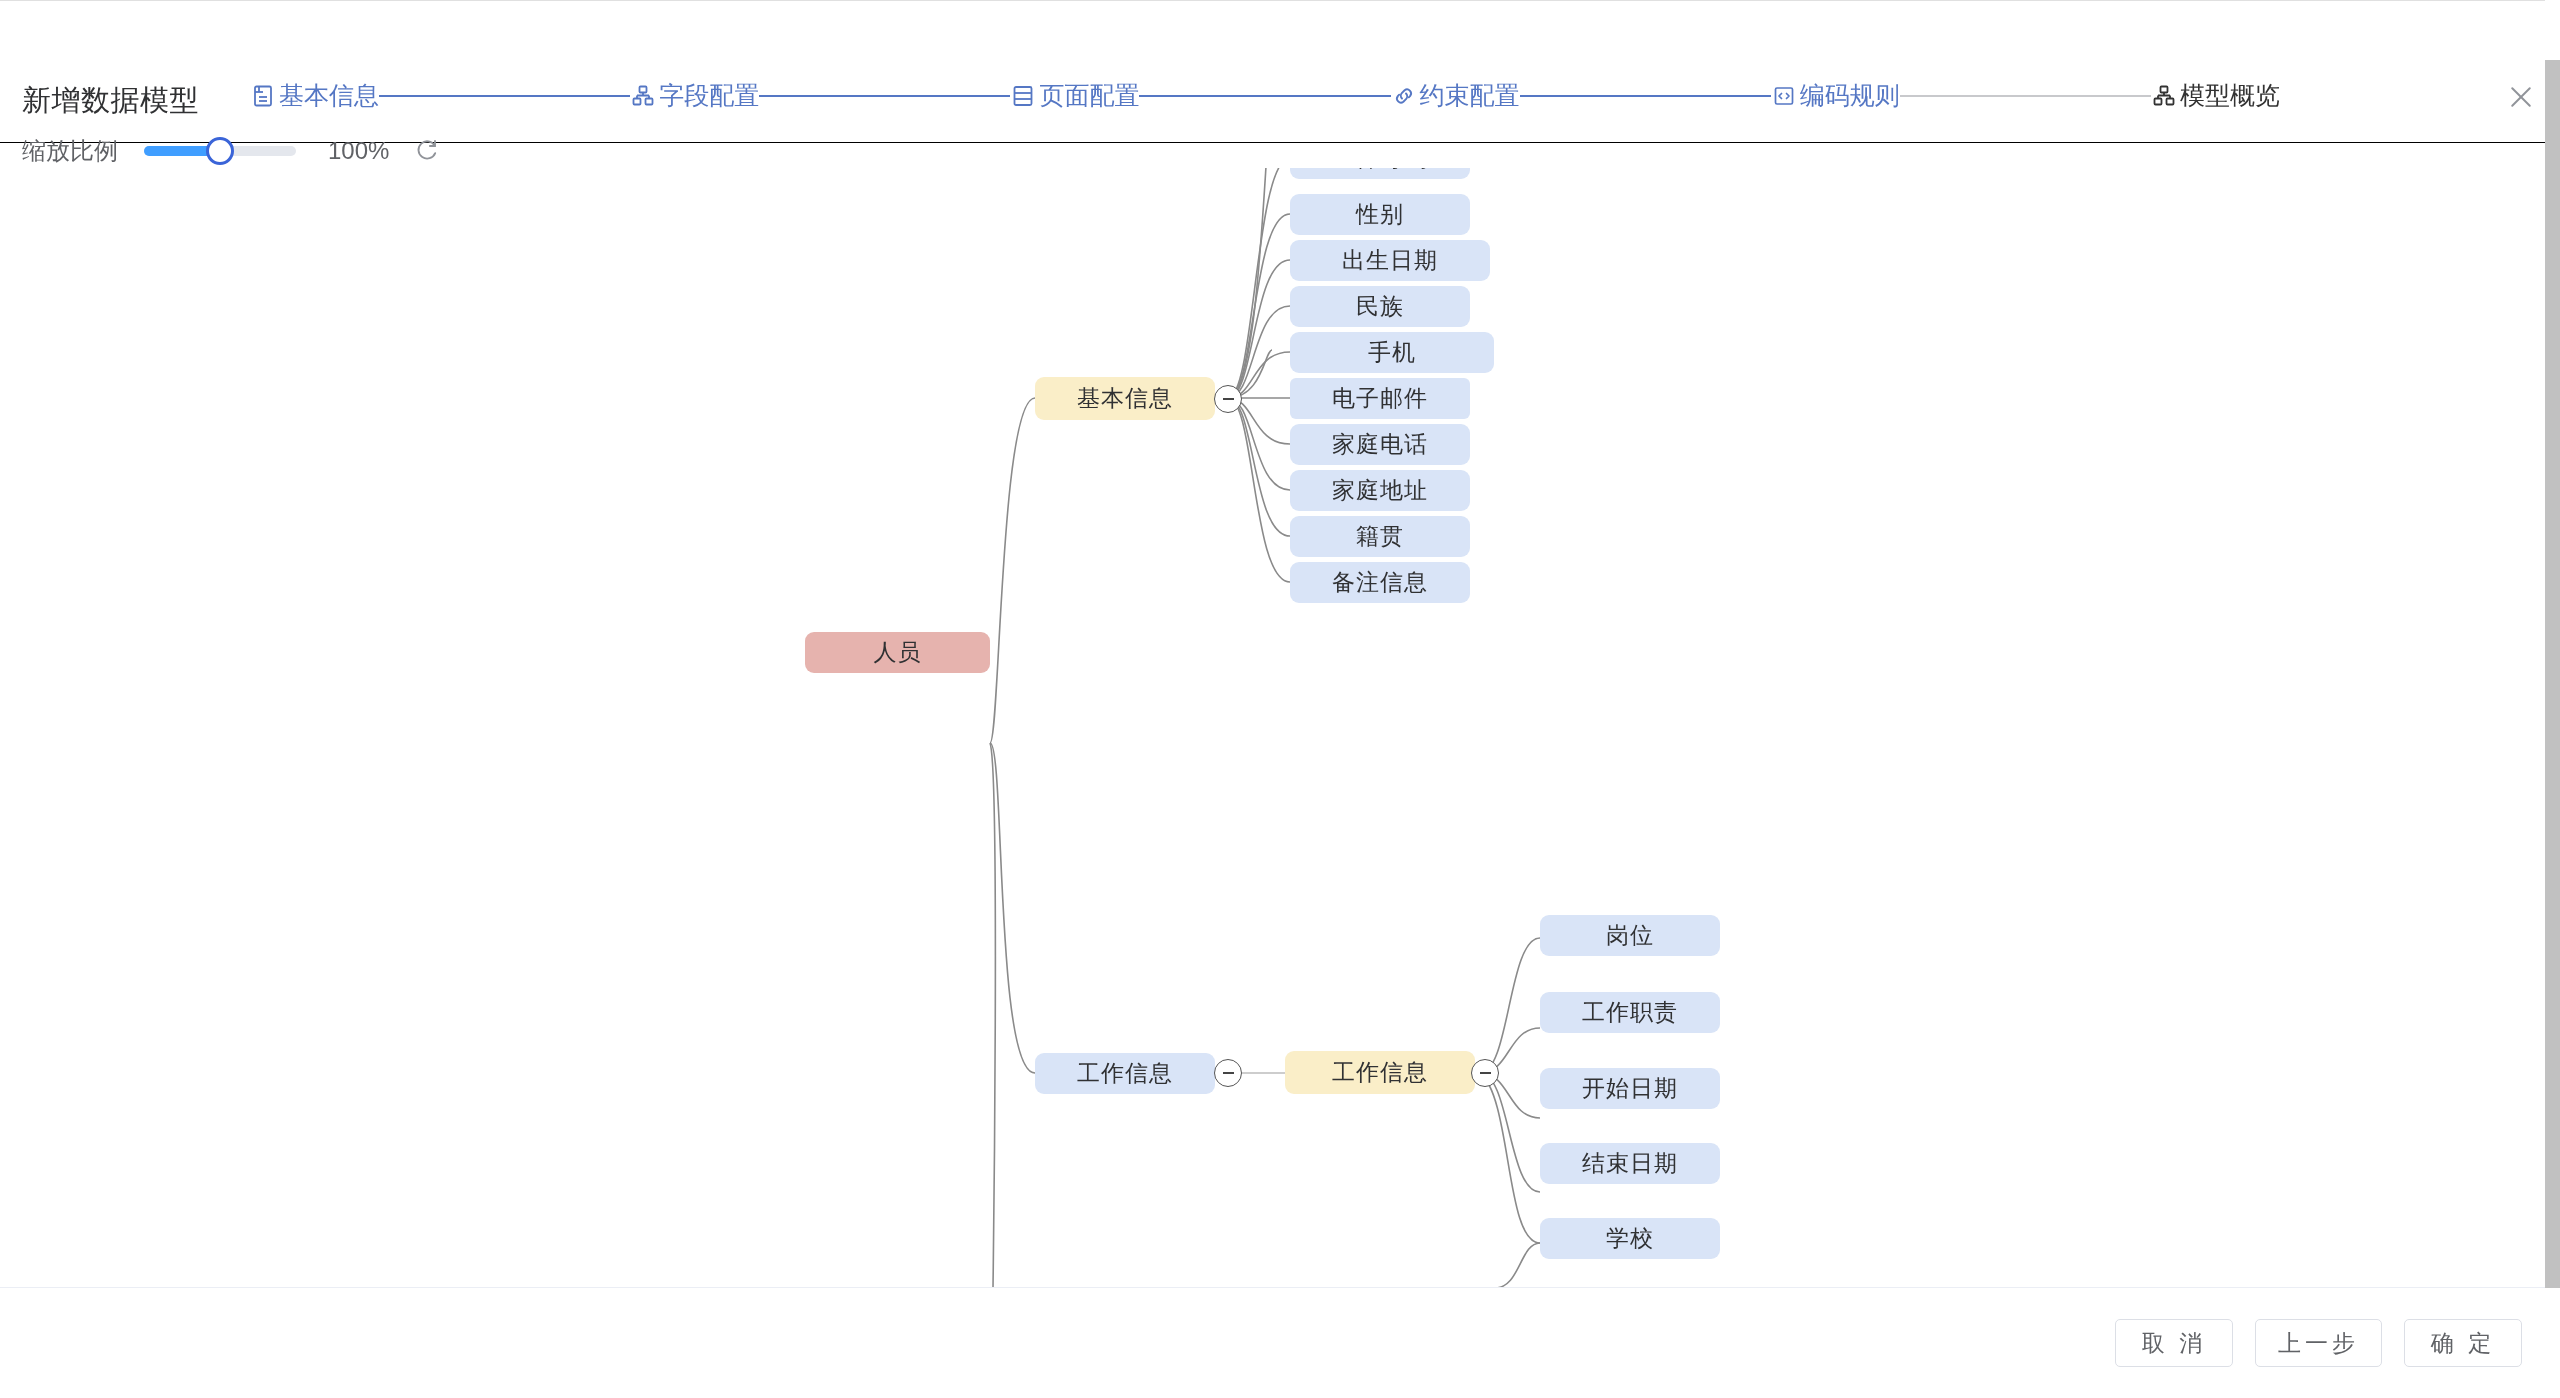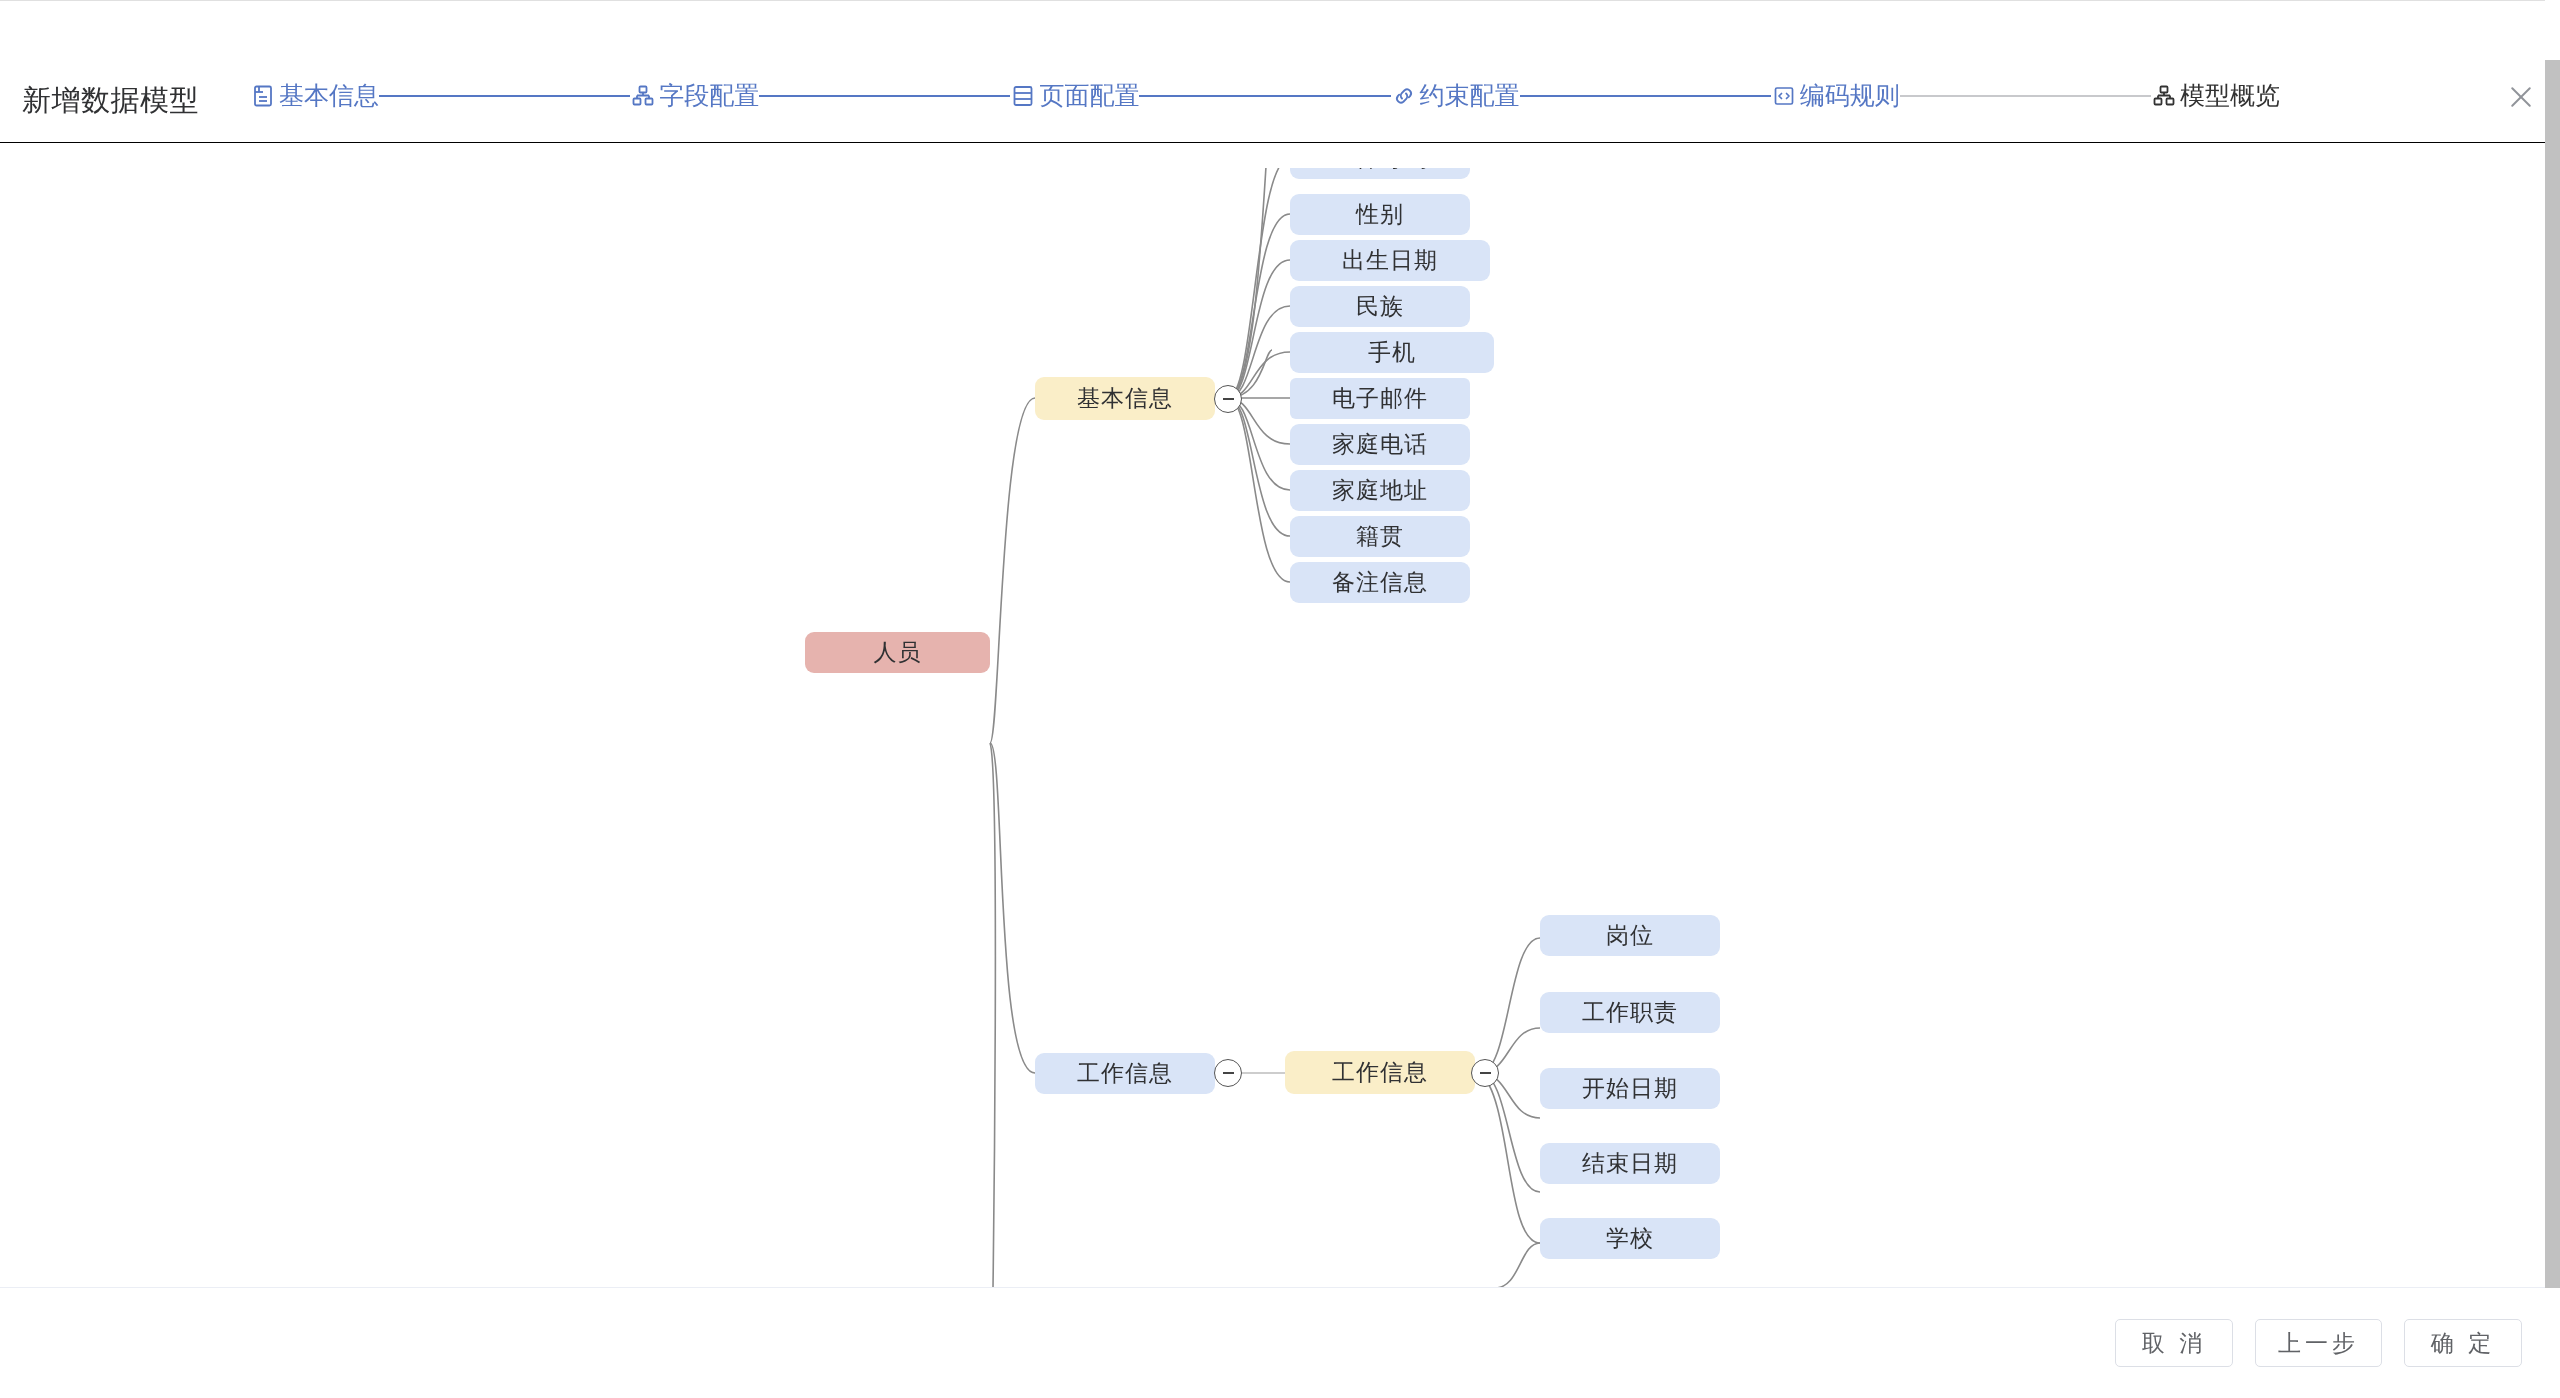--- a/index.html
+++ b/index.html
@@ -357,20 +357,37 @@
     </div>
 
     <div class="close-btn">
       <svg width="30" height="30" viewBox="0 0 24 24" fill="none" stroke="#909399" stroke-width="1.6" stroke-linecap="round">
         <line x1="5" y1="5" x2="19" y2="19"></line>
         <line x1="19" y1="5" x2="5" y2="19"></line>
       </svg>
     </div>
   </div>
 
+  <div class="zoom-bar">
+    <span class="zoom-label">缩放比例</span>
+
+    <div class="slider">
+      <div class="slider-fill"></div>
+      <div class="slider-thumb"></div>
+    </div>
+
+    <span class="zoom-value">100%</span>
+
+    <div class="zoom-reset">
+      <svg width="26" height="26" viewBox="0 0 24 24" fill="none" stroke="#909399" stroke-width="1.7" stroke-linecap="round">
+        <path d="M20 7 A8 8 0 1 0 20.5 14"></path>
+        <polyline points="20.3,2.6 20.3,7.4 15.6,7.4"></polyline>
+      </svg>
+    </div>
+  </div>
 
   <div class="canvas">
 
     <svg class="links" viewBox="0 0 2545 1120" preserveAspectRatio="none">
       <g fill="none" stroke="#8a8a8a" stroke-width="1.6">
 
         <path d="M990 575 C 1000 575, 1000 230, 1035 230"></path>
 
         <path d="M990 575 C 1005 575, 995 905, 1035 905"></path>
 

